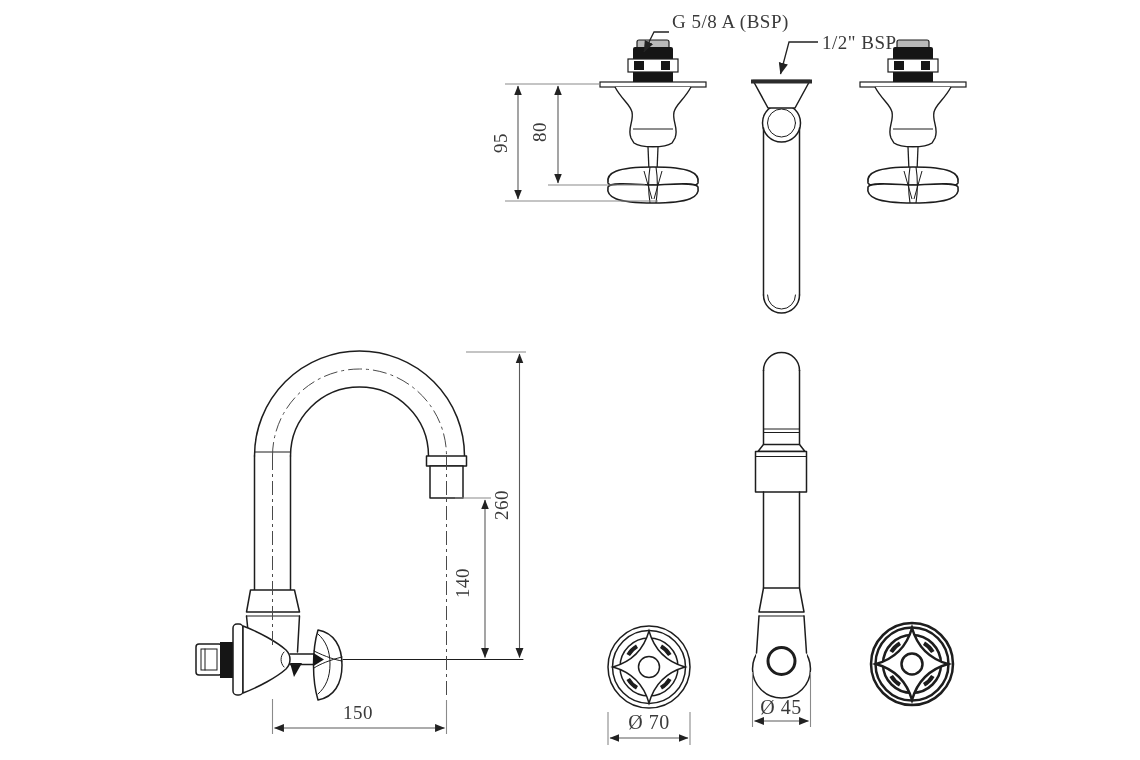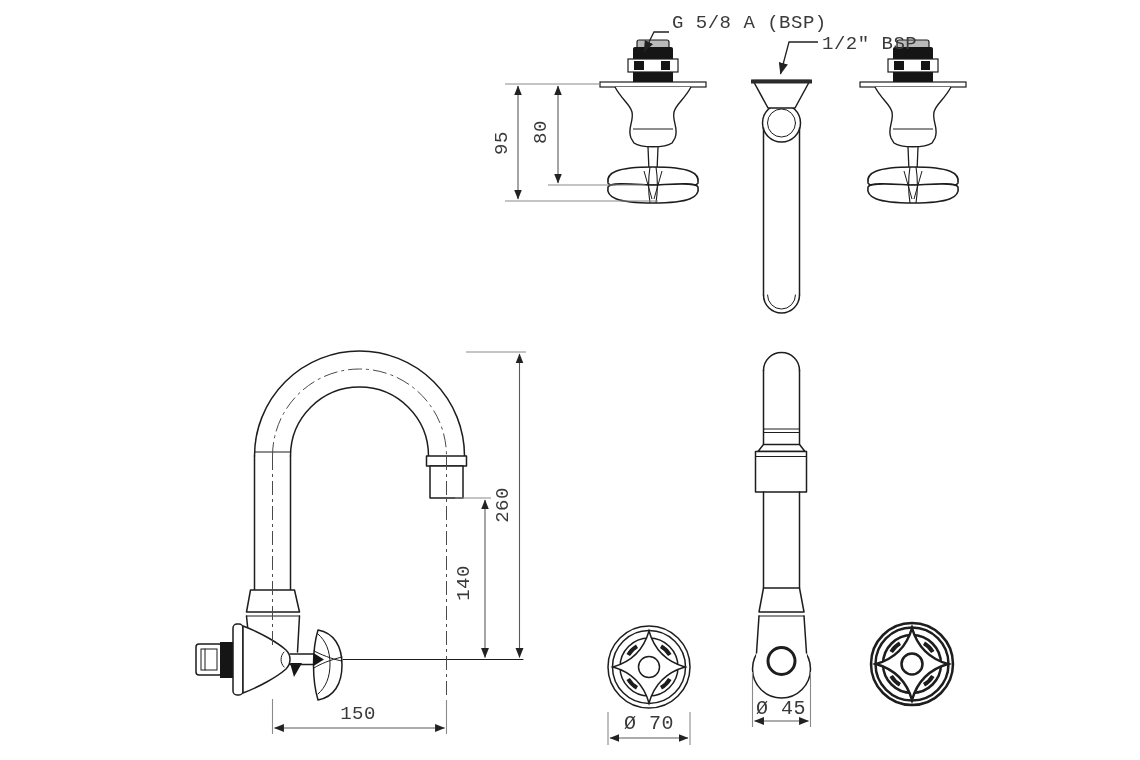--- a/index.html
+++ b/index.html
@@ -1,17 +1,17 @@
 <!DOCTYPE html>
 <html><head>
 <meta charset="utf-8">
 <style>
   html,body{margin:0;padding:0;background:#fff;}
   .canvas{position:relative;width:1140px;height:760px;background:#ffffff;overflow:hidden;
-          font-family:Liberation Mono, monospace;}
+          font-family:Liberation Serif, serif;}
   svg{display:block}
   
   .g   {stroke:#1d1d1d;stroke-width:1.5;fill:none;stroke-linecap:round;stroke-linejoin:round;}
   .gt  {stroke:#1d1d1d;stroke-width:1;fill:none;stroke-linecap:round;}
   .gf  {stroke:#1d1d1d;stroke-width:1.5;fill:#ffffff;stroke-linejoin:round;}
   .wf  {fill:#ffffff;stroke:none;}
   .dark{fill:#151515;stroke:none;}
   .grayfill{fill:#b9b9b9;stroke:#1d1d1d;stroke-width:1.2;}
   
   .dim {stroke:#5a5a5a;stroke-width:1.1;fill:none;}

